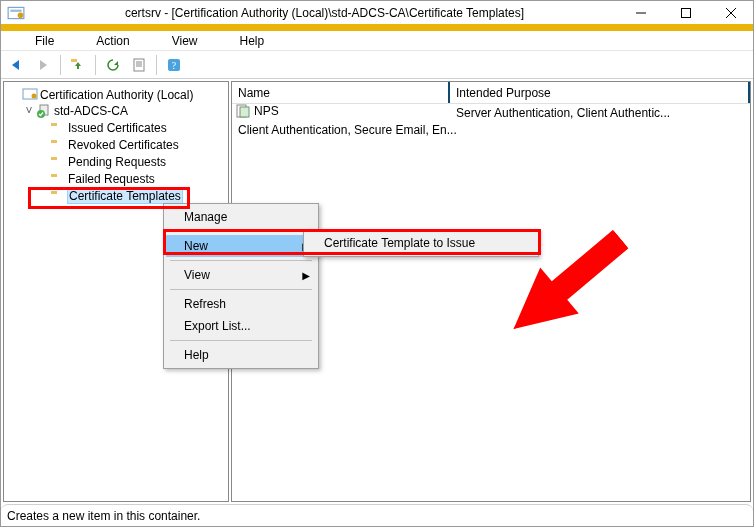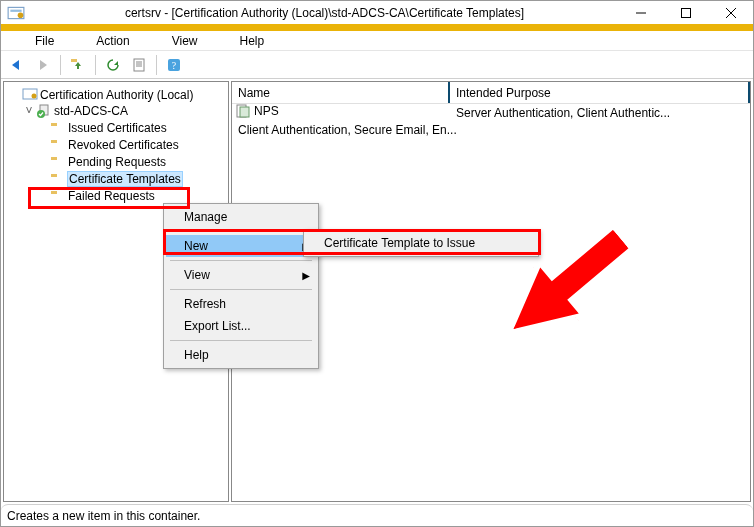--- a/index.html
+++ b/index.html
@@ -289,39 +289,39 @@
       <div class="tree-row indent-2">
         <span class="tw"></span>
         <span class="ic">
             <svg class="folder-svg" viewBox="0 0 16 16">
               <rect class="tab" x="1" y="3" width="6" height="3"></rect>
               <rect class="body" x="1" y="5" width="14" height="9"></rect>
             </svg>
           </span>
         <span class="lbl">Pending Requests</span>
       </div>
+      <div class="tree-row indent-2">
+        <span class="tw"></span>
+        <span class="ic">
+            <svg class="folder-svg" viewBox="0 0 16 16">
+              <rect class="tab" x="1" y="3" width="6" height="3"></rect>
+              <rect class="body" x="1" y="5" width="14" height="9"></rect>
+            </svg>
+          </span>
+        <span class="lbl">Failed Requests</span>
+      </div>
       <div class="tree-row indent-2 selected">
         <span class="tw"></span>
         <span class="ic">
             <svg class="folder-svg" viewBox="0 0 16 16">
               <rect class="tab" x="1" y="3" width="6" height="3"></rect>
               <rect class="body" x="1" y="5" width="14" height="9"></rect>
             </svg>
           </span>
         <span class="lbl">Certificate Templates</span>
-      </div>
-      <div class="tree-row indent-2">
-        <span class="tw"></span>
-        <span class="ic">
-            <svg class="folder-svg" viewBox="0 0 16 16">
-              <rect class="tab" x="1" y="3" width="6" height="3"></rect>
-              <rect class="body" x="1" y="5" width="14" height="9"></rect>
-            </svg>
-          </span>
-        <span class="lbl">Failed Requests</span>
       </div>
     </div>
   </div>
 
   <div class="list-pane">
     <div class="list-header">
       <div class="col col-name">Name</div>
       <div class="col col-purpose">Intended Purpose</div>
     </div>
     <div class="list-row">

